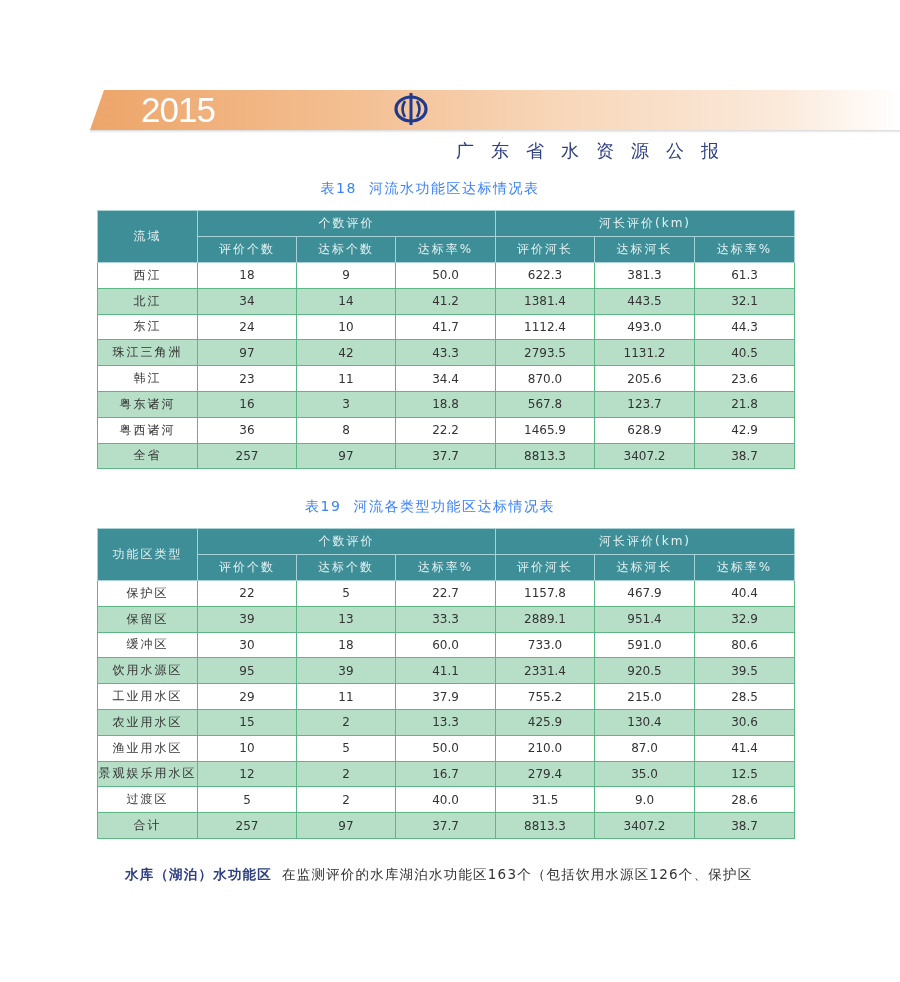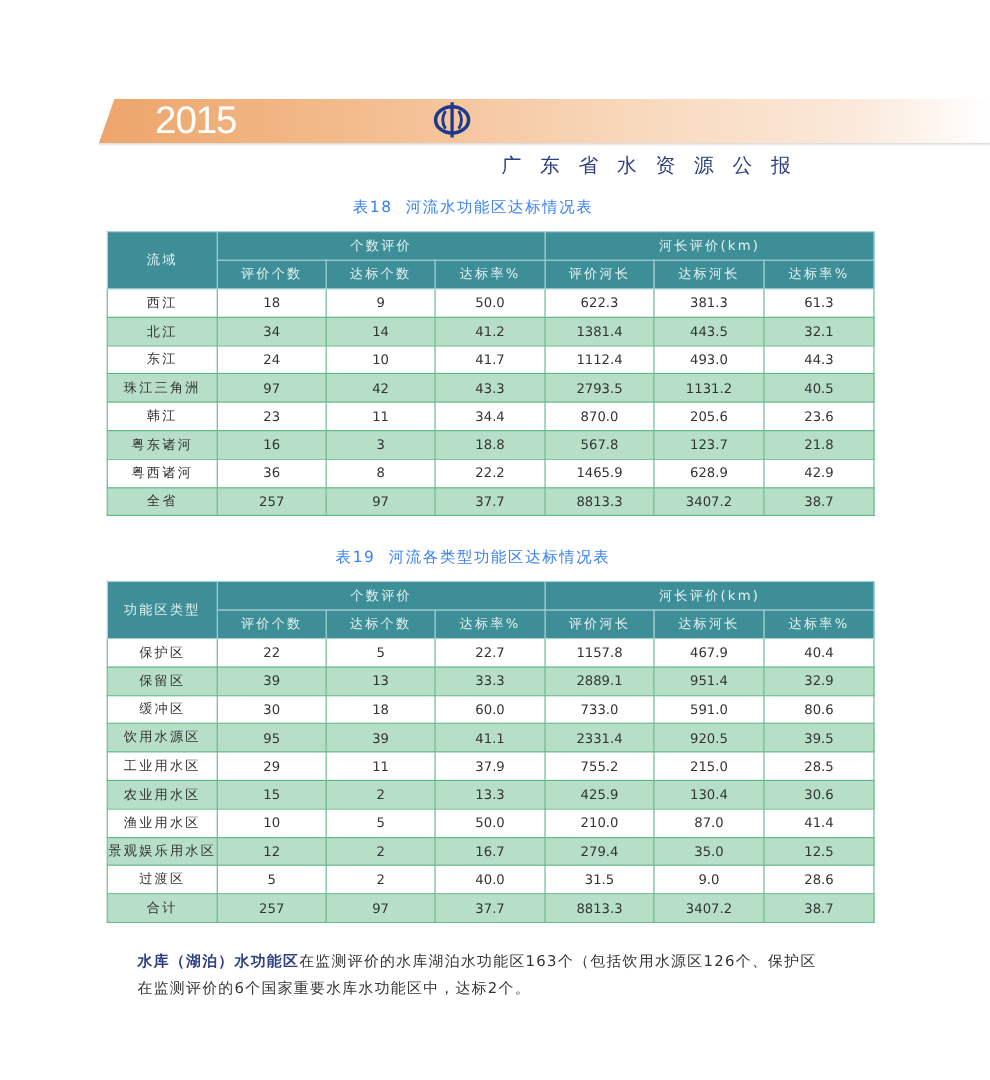--- a/index.html
+++ b/index.html
@@ -41,21 +41,21 @@
     table.data td {
       height: 24.8px; padding: 0; text-align: center; border: 1px solid #5db784;
     }
     table.data tr.alt td { background: #b7dfc8; }
     table.data tr.plain td { background: #ffffff; }
     table.data td.label { letter-spacing: 2px; margin-left: 47px; }
     .para {
       position: absolute; left: 97px; width: 710px; font-size: 13.5px; color: #333333; letter-spacing: 1.2px;
       line-height: 25px;
     }
-    .para .lead { color: #2d3e82; font-weight: bold; }
+    .para .lead { color: #2d3e82; font-weight: bold; margin-right: 10px; }
   </style>
 </head>
 <body>
 
 <div class="banner"></div>
 <div class="banner-shadow"></div>
 <div class="year">2015</div>
 <svg class="logo" viewBox="0 0 36 34">
   <ellipse cx="18" cy="17" rx="15" ry="12" fill="none" stroke="#1f3a8c" stroke-width="3.2"></ellipse>
   <line x1="18" y1="1" x2="18" y2="33" stroke="#1f3a8c" stroke-width="3"></line>
@@ -287,14 +287,13 @@
         <td>37.7</td>
         <td>8813.3</td>
         <td>3407.2</td>
         <td>38.7</td>
       </tr>
     </tbody>
 </table>
 
 <div class="para" style="top:862px;">
   <div style="text-indent:28px;"><span class="lead">水库（湖泊）水功能区</span><span>在监测评价的水库湖泊水功能区163个（包括饮用水源区126个、保护区</span></div>
-  <div style="text-indent:28px;">在监测评价的6个国家重要水库水功能区中，达标2个。</div>
 </div>
 
 </body></html>

